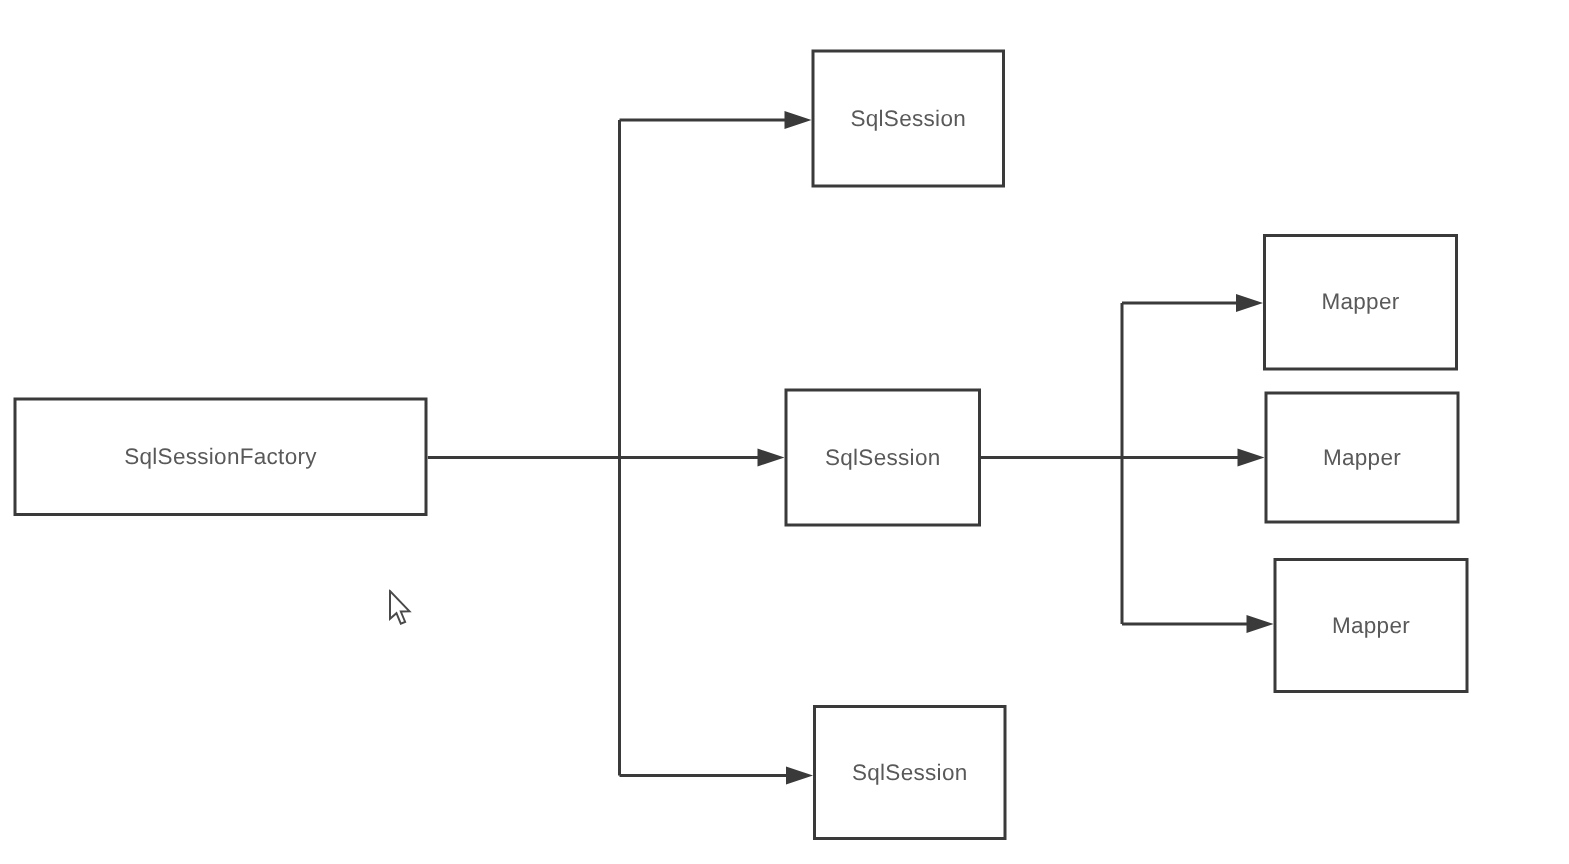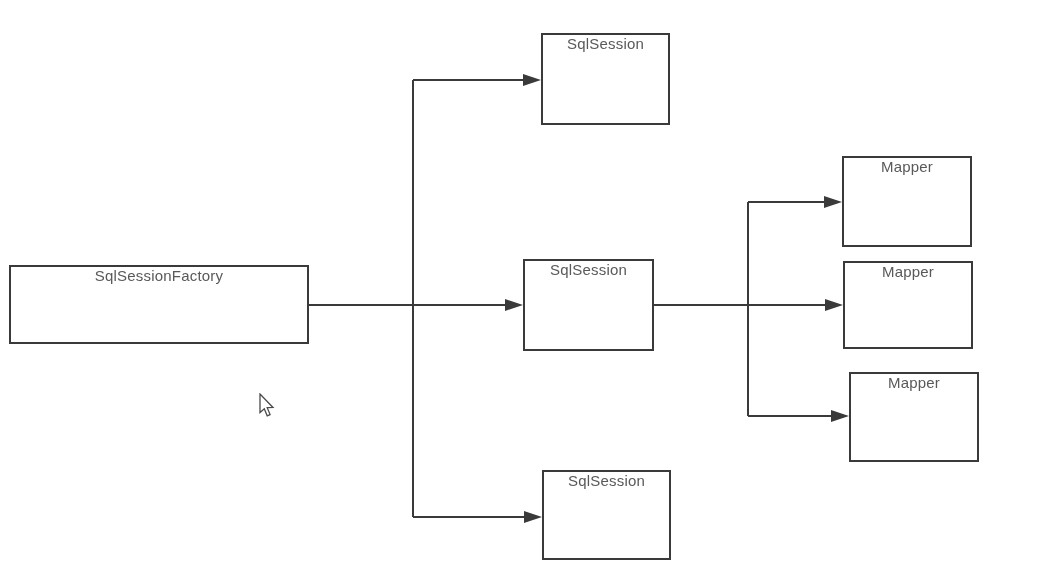--- a/index.html
+++ b/index.html
@@ -30,27 +30,28 @@
   .arrowhead {
     fill: #3a3a3a;
     stroke: none;
   }
   .node {
     position: absolute;
     box-sizing: border-box;
     background: #ffffff;
     border: 2px solid #3a3a3a;
     display: flex;
+    align-items: center;
     justify-content: center;
     color: #595959;
     font-size: 15px;
     letter-spacing: 0.2px;
     z-index: 2;
   }
-  .node-factory        { left:   9px; top: 265px; width: 300px; height:  79px; }
+  .node-factory        { left:   9px; top: 265px; width: 276px; height:  79px; }
   .node-session-top    { left: 541px; top:  33px; width: 129px; height:  92px; }
   .node-session-mid    { left: 523px; top: 259px; width: 131px; height:  92px; }
   .node-session-bottom { left: 542px; top: 470px; width: 129px; height:  90px; }
   .node-mapper-top     { left: 842px; top: 156px; width: 130px; height:  91px; }
   .node-mapper-mid     { left: 843px; top: 261px; width: 130px; height:  88px; }
   .node-mapper-bottom  { left: 849px; top: 372px; width: 130px; height:  90px; }
   #cursor {
     position: absolute;
     left: 256px;
     top: 393px;

